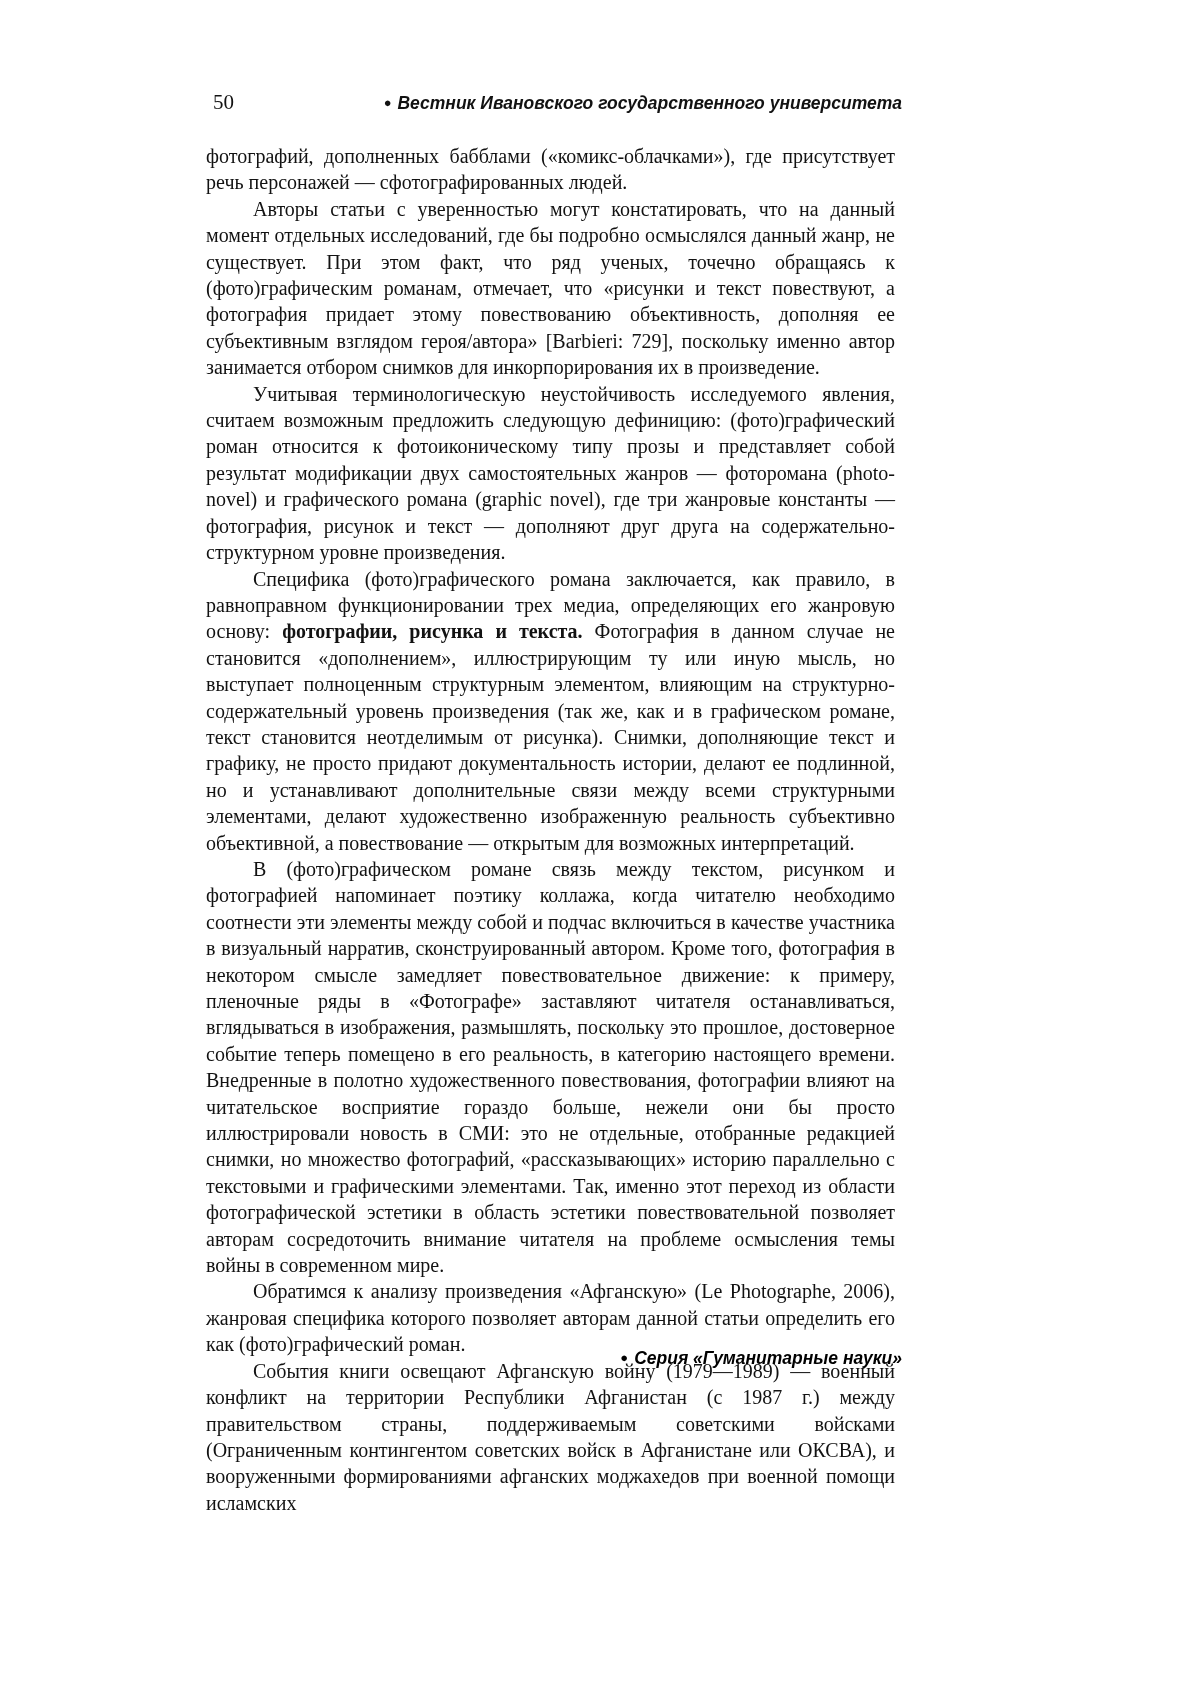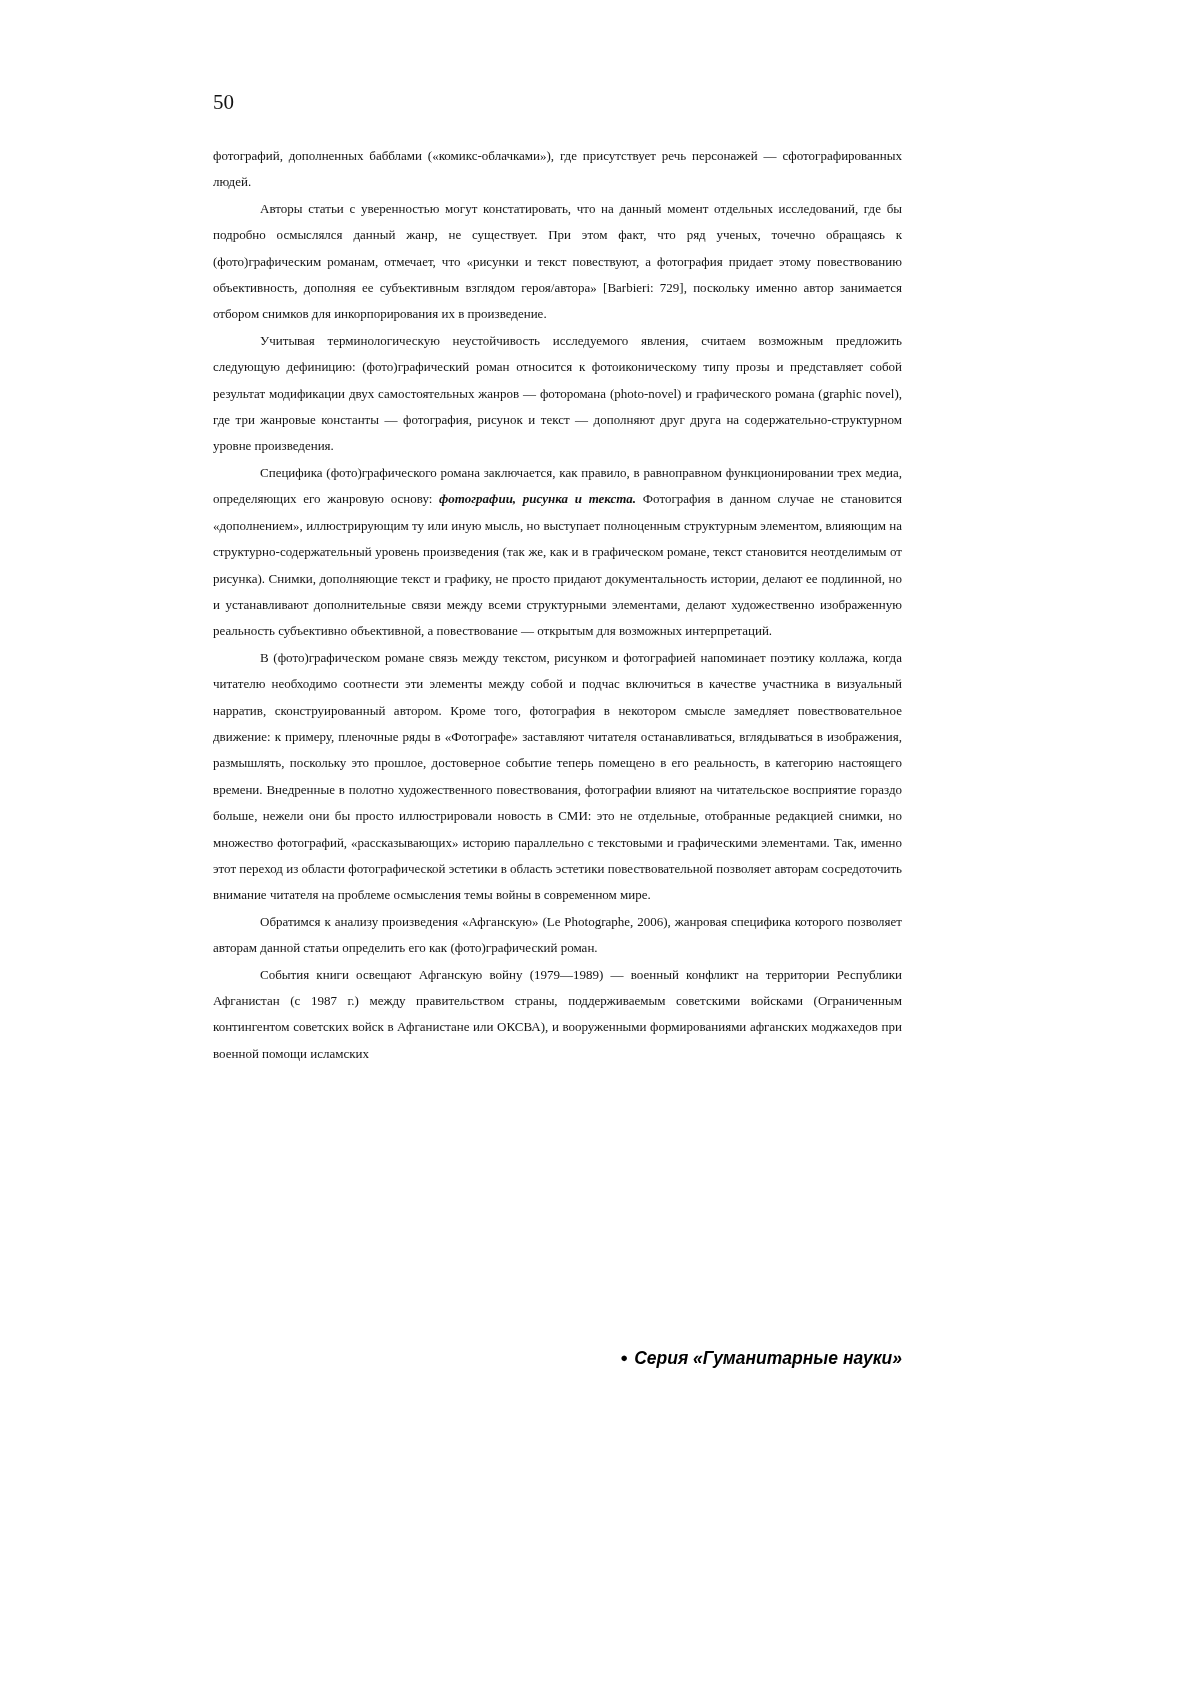--- a/index.html
+++ b/index.html
@@ -41,37 +41,37 @@
   }
   .bullet {
     font-style: normal;
     font-size: 13px;
     position: relative;
     top: -2px;
     margin-right: 6px;
   }
   .article-body {
     position: absolute;
-    left: 213px;
+    left: 206px;
     top: 143px;
     width: 689px;
-    font-size: 13px;
+    font-size: 20px;
     line-height: 26.4px;
     text-align: justify;
     hyphens: auto;
     -webkit-hyphens: auto;
   }
   .article-body p {
     margin: 0;
     text-indent: 47px;
   }
   .article-body p.no-indent {
     text-indent: 0;
   }
-  .run-bi { font-weight: bold; font-style: italic; }
+  .run-bi { font-weight: bold; }
   .run-i  { }
   .running-foot {
     position: absolute;
     left: 213px;
     top: 1348px;
     width: 689px;
     text-align: right;
     font-family: "Liberation Sans", sans-serif;
     font-style: italic;
     font-weight: bold;
@@ -79,20 +79,23 @@
     color: #000000;
   }
 </style>
 </head>
 <body>
 
 <div class="page">
 
   <header class="running-head">
     <span class="page-number">50</span>
+    <span class="journal-title">
+      <span class="bullet">●</span><span>Вестник Ивановского государственного университета</span>
+    </span>
   </header>
 
   <main class="article-body" id="article-body">
       <p class="no-indent"><span>фотографий, дополненных бабблами («комикс-облачками»), где присутствует речь персонажей — сфотографированных людей.</span></p>
       <p><span>Авторы статьи с уверенностью могут констатировать, что на данный момент отдельных исследований, где бы подробно осмыслялся данный жанр, не существует. При этом факт, что ряд ученых, точечно обращаясь к (фото)графическим романам, отмечает, что «рисунки и текст повествуют, а фотография придает этому повествованию объективность, дополняя ее субъективным взглядом героя/автора» [Barbieri: 729], поскольку именно автор занимается отбором снимков для инкорпорирования их в произведение.</span></p>
       <p><span>Учитывая терминологическую неустойчивость исследуемого явления, считаем возможным предложить следующую дефиницию: (фото)графический роман относится к фотоиконическому типу прозы и представляет собой результат модификации двух самостоятельных жанров — фоторомана (photo-novel) и графического романа (graphic novel), где три жанровые константы — фотография, рисунок и текст — дополняют друг друга на содержательно-структурном уровне произведения.</span></p>
       <p><span>Специфика (фото)графического романа заключается, как правило, в равноправном функционировании трех медиа, определяющих его жанровую основу: </span><span class="run-bi">фотографии, рисунка и текста.</span><span> Фотография в данном случае не становится «дополнением», иллюстрирующим ту или иную мысль, но выступает полноценным структурным элементом, влияющим на структурно-содержательный уровень произведения (так же, как и в графическом романе, текст становится неотделимым от рисунка). Снимки, дополняющие текст и графику, не просто придают документальность истории, делают ее подлинной, но и устанавливают дополнительные связи между всеми структурными элементами, делают художественно изображенную реальность субъективно объективной, а повествование — открытым для возможных интерпретаций.</span></p>
       <p><span>В (фото)графическом романе связь между текстом, рисунком и фотографией напоминает поэтику коллажа, когда читателю необходимо соотнести эти элементы между собой и подчас включиться в качестве участника в визуальный нарратив, сконструированный автором. Кроме того, фотография в некотором смысле замедляет повествовательное движение: к примеру, пленочные ряды в «Фотографе» заставляют читателя останавливаться, вглядываться в изображения, размышлять, поскольку это прошлое, достоверное событие теперь помещено в его реальность, в категорию настоящего времени. Внедренные в полотно художественного повествования, фотографии влияют на читательское восприятие гораздо больше, нежели они бы просто иллюстрировали новость в СМИ: это не отдельные, отобранные редакцией снимки, но множество фотографий, «рассказывающих» историю параллельно с текстовыми и графическими элементами. Так, именно этот переход из области фотографической эстетики в область эстетики повествовательной позволяет авторам сосредоточить внимание читателя на проблеме осмысления темы войны в современном мире.</span></p>
       <p><span>Обратимся к анализу произведения «Афганскую» (</span><span class="run-i">Le Photographe</span><span>, 2006), жанровая специфика которого позволяет авторам данной статьи определить его как (фото)графический роман.</span></p>
       <p><span>События книги освещают Афганскую войну (1979—1989) — военный конфликт на территории Республики Афганистан (с 1987 г.) между правительством страны, поддерживаемым советскими войсками (Ограниченным контингентом советских войск в Афганистане или ОКСВА), и вооруженными формированиями афганских моджахедов при военной помощи исламских</span></p>

